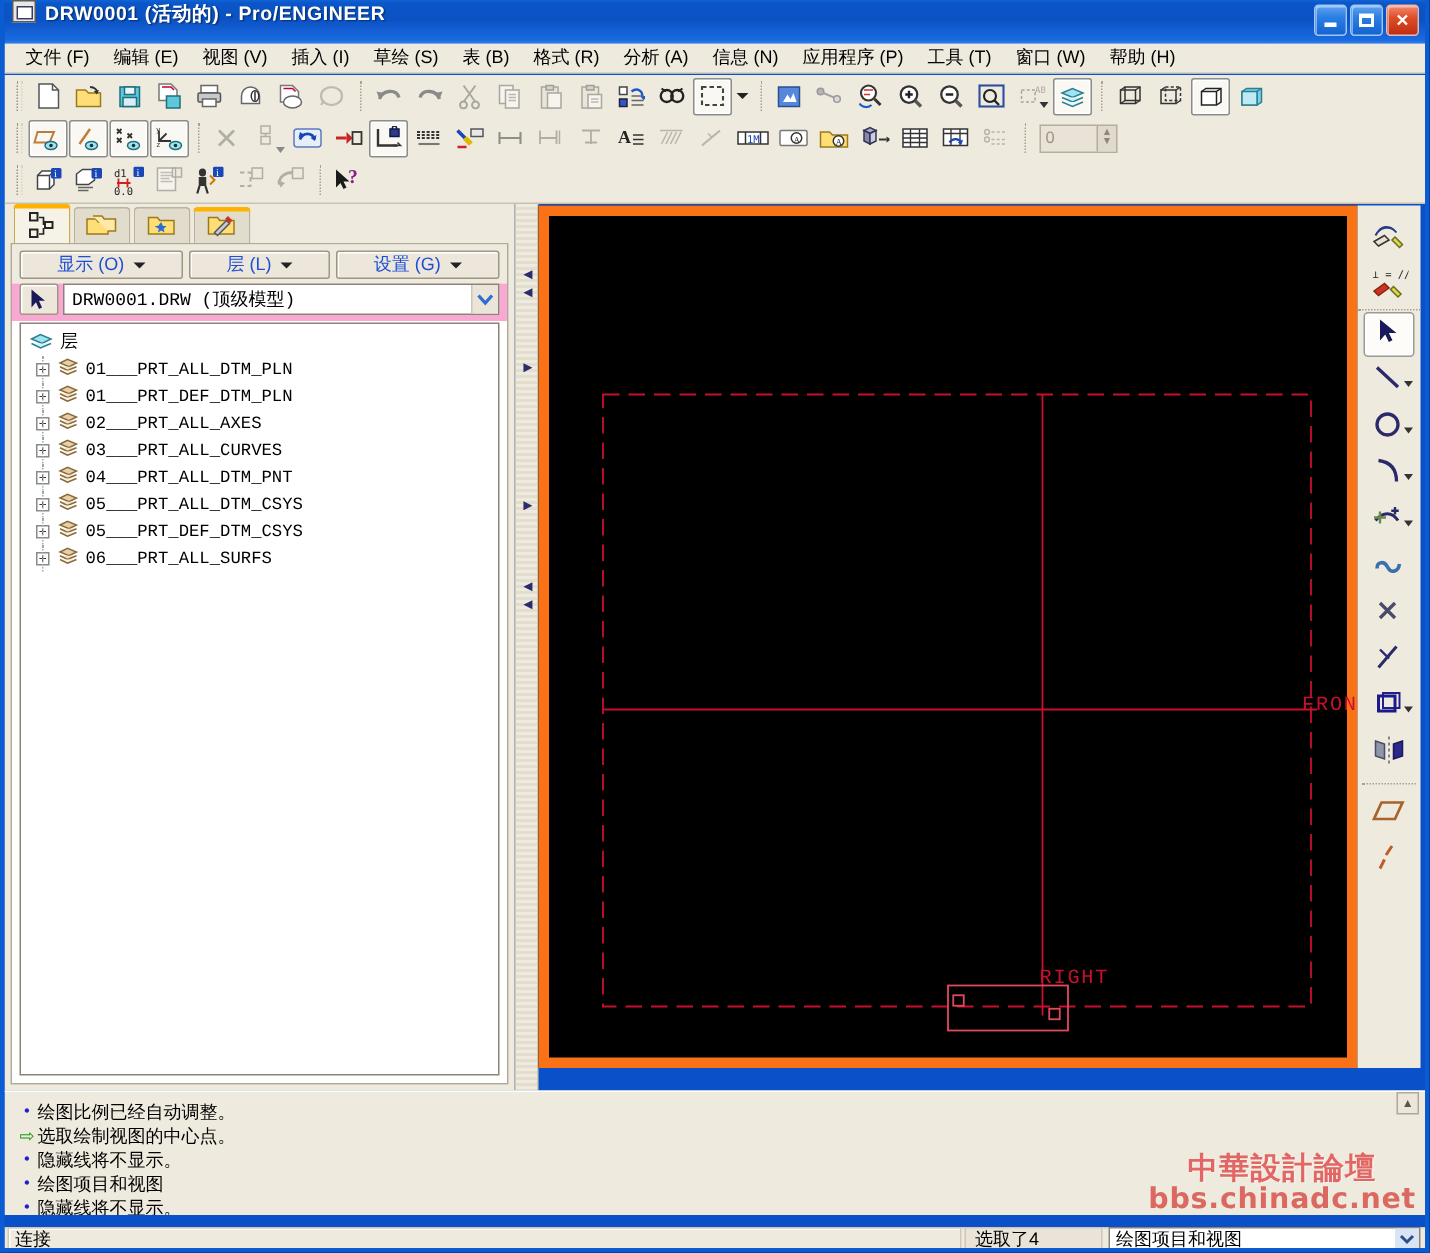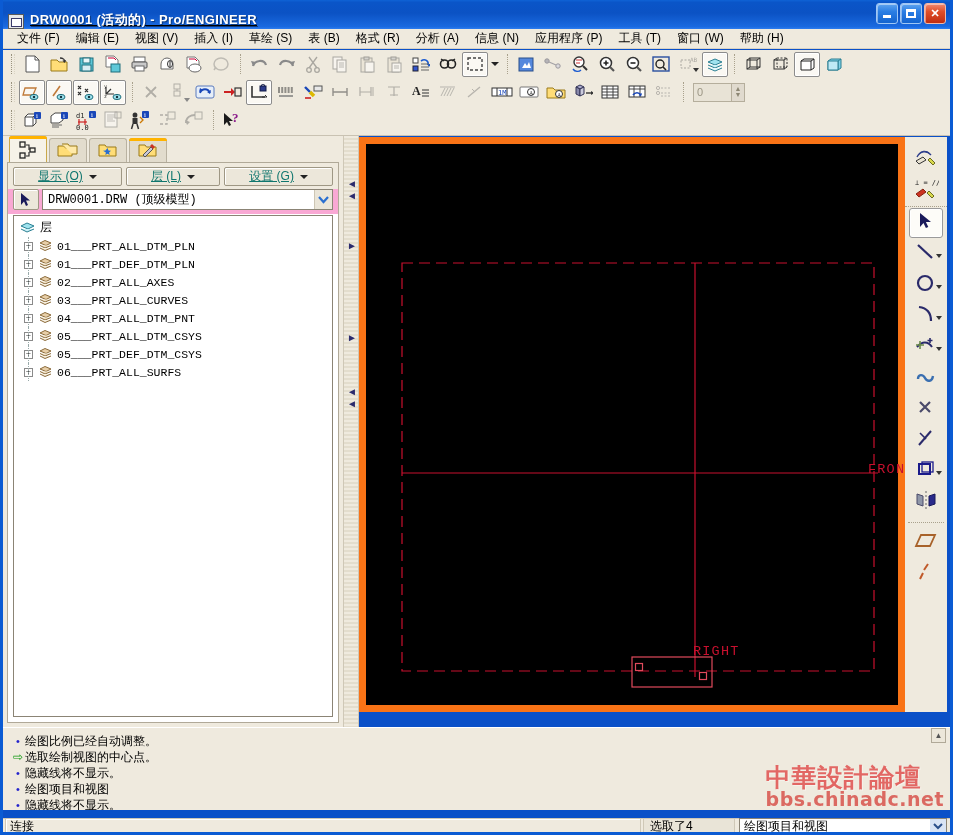--- a/index.html
+++ b/index.html
@@ -16,23 +16,22 @@
     background: #0a50c8;
     border: 3px solid #0b5bd3;
     border-top: 0;
     overflow: hidden;
   }
 
   
   .titlebar {
     position: absolute; top: 0; left: 0; right: 0; height: 29px;
     background: linear-gradient(180deg,#0f63d6 0%,#0a55c8 8%,#0b52c4 45%,#1a6ae0 92%,#2e7ef0 100%);
-    display: flex; align-items: flex-end;
+    display: flex; align-items: flex-start;
     padding-left: 5px;
-    text-decoration: underline;
   }
   .tb-icon {
     width: 16px; height: 15px; margin-right: 6px;
     background: #e8e8e8;
     border: 1px solid #5a5a5a;
     position: relative; flex: 0 0 auto;
   }
   .tb-icon:after {
     content:''; position:absolute; left:2px; top:3px; width:9px; height:7px;
     border:1px solid #3a3a6a; background:#fff;
@@ -117,23 +116,22 @@
     background:#ffb300; border-radius:3px 3px 0 0;
   }
   .panelbody {
     margin:0 4px; border:1px solid #b0a998; background:#fff;
     position:absolute; top:26px; left:0; right:0; bottom:4px;
   }
   .dropbar { display:flex; gap:4px; padding:4px 5px 3px 5px; background:#efeade; }
   .dropbtn {
     flex:1 1 auto; height:19px; border:1px solid #9e9784; background:#ece7da;
     display:flex; align-items:center; justify-content:center; gap:6px;
-    font-size:12px; color:#0f766e; border-radius:2px;
+    font-size:12px; color:#1d4ed8; border-radius:2px;
     box-shadow: inset 1px 1px 0 #fff;
-    text-decoration: underline;
   }
   .caret { width:0;height:0;border-left:4px solid transparent;border-right:4px solid transparent;border-top:4px solid #222; }
   .modelrow { display:flex; gap:3px; padding:0 5px 4px 5px; background:#f9a8d4; align-items:center;}
   .arrowbtn {
     width:26px; height:21px; border:1px solid #9e9784; background:#ece7da;
     display:flex; align-items:center; justify-content:center; border-radius:2px;
     box-shadow: inset 1px 1px 0 #fff;
   }
   .combo {
     flex:1 1 auto; height:21px; border:1px solid #8b8475; background:#fff;
@@ -233,22 +231,22 @@
   }
   .st-combo .cbtn { margin-left:auto; width:16px; height:16px; background:#d9e4f5;
     display:flex; align-items:center; justify-content:center; }
 
   
   .wm {
     position:absolute; right:6px; bottom:22px; pointer-events:none;
     font-family:"DejaVu Sans", sans-serif; user-select:none;
   }
   .wm1 {
-    font-size:25px; font-weight:bold; color:#e0514f; opacity:.85;
-    letter-spacing:1px; text-align:left; line-height:26px;
+    font-size:20px; font-weight:bold; color:#e0514f; opacity:.85;
+    letter-spacing:1px; text-align:center; line-height:26px;
     text-shadow: 1px 1px 0 rgba(255,255,255,.5);
   }
   .wm2 {
     font-size:19px; font-weight:bold; color:#d6453f; opacity:.78;
     letter-spacing:.5px; text-align:right; margin-top:-3px;
   }
 </style>
 </head>
 <body>
 

